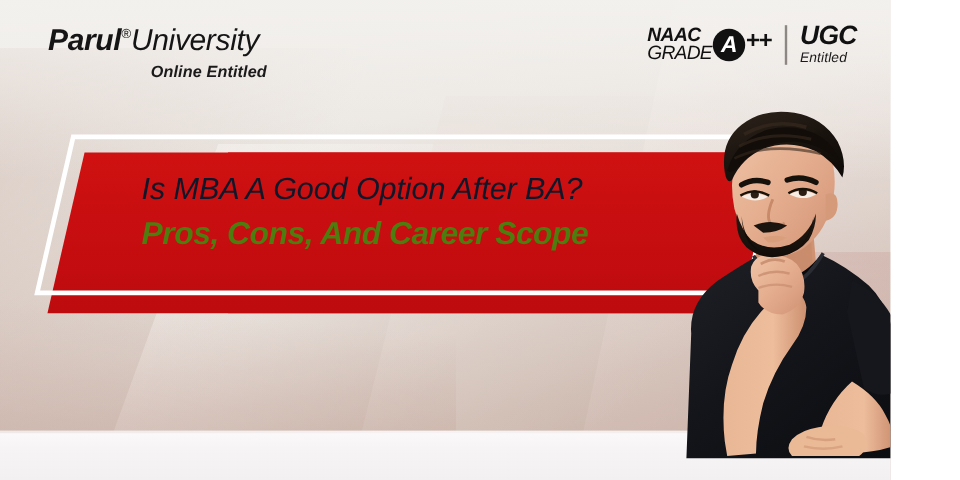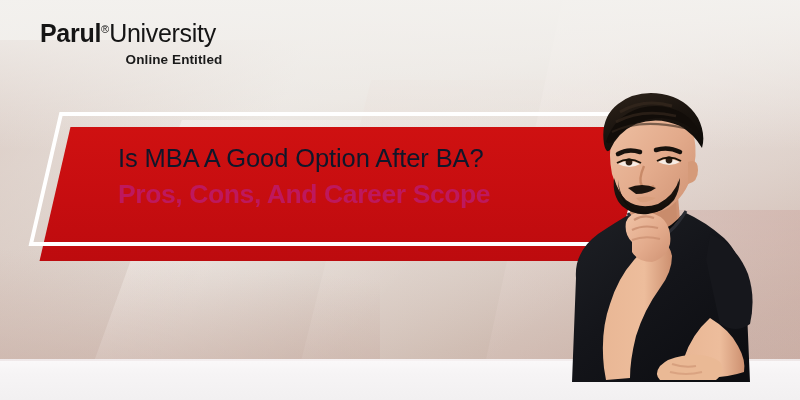--- a/index.html
+++ b/index.html
@@ -3,25 +3,26 @@
 <meta charset="utf-8">
 <title>Parul University Online Learning Banner</title>
 <style>
   html, body {
     margin: 0;
     padding: 0;
     background: #ffffff;
   }
   #banner {
     position: relative;
-    width: 800px;
+    width: 742px;
     height: 400px;
     overflow: hidden;
     font-family: "Liberation Sans", sans-serif;
     background: #e9e5e1;
+    font-style: italic;
     -webkit-font-smoothing: antialiased;
   }
 
   
   .bg-base {
     position: absolute;
     inset: 0;
     background:
       linear-gradient(168deg, #efece8 0%, #eae5e0 30%, #ddd2cb 58%, #cfbcb2 78%, #c6a99f 100%);
   }
@@ -228,21 +229,21 @@
     font-size: 25.5px;
     font-weight: normal;
     color: #0f172a;
     letter-spacing: -0.1px;
     line-height: 32px;
     white-space: nowrap;
   }
   .title-line-2 {
     font-size: 26.5px;
     font-weight: bold;
-    color: #be185d;
+    color: #4d7c0f;
     letter-spacing: -0.4px;
     line-height: 34px;
     white-space: nowrap;
     margin-top: 3px;
   }
 
   
   .person {
     position: absolute;
     left: 560px;
@@ -266,20 +267,37 @@
   <div class="bg-topglow"></div>
 
   <div class="desk"></div>
   <div class="desk-edge"></div>
 
   <div class="logo">
     <div class="logo-line1"><span class="logo-parul">Parul</span><span class="logo-reg">®</span><span class="logo-univ">University</span></div>
     <div class="logo-line2">Online Entitled</div>
   </div>
 
+  <div class="accred">
+    <div class="naac">
+      <div class="naac-words">
+        <span class="w1">NAAC</span>
+        <span class="w2">GRADE</span>
+      </div>
+      <div class="naac-grade">
+        <span class="naac-circle">A</span>
+        <span class="naac-plus">++</span>
+      </div>
+    </div>
+    <div class="accred-divider"></div>
+    <div class="ugc">
+      <span class="ugc-main">UGC</span>
+      <span class="ugc-sub">Entitled</span>
+    </div>
+  </div>
 
   <div class="banner-red"></div>
   <div class="banner-red-flat"></div>
   <div class="banner-outline"></div>
 
   <div class="banner-text">
     <div class="title-line-1">Is MBA A Good Option After BA?</div>
     <div class="title-line-2">Pros, Cons, And Career Scope</div>
   </div>
 

